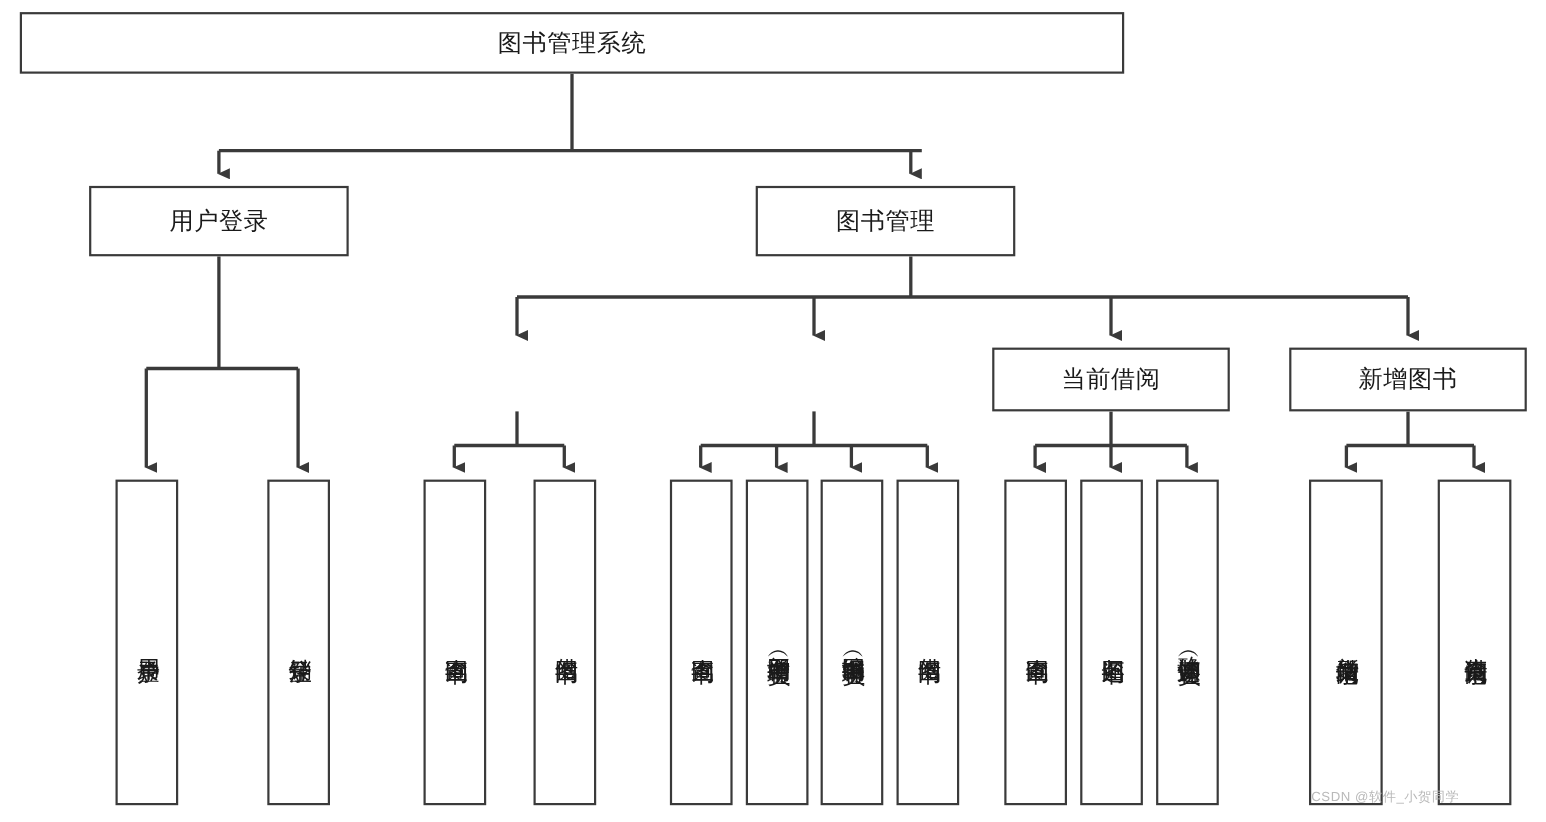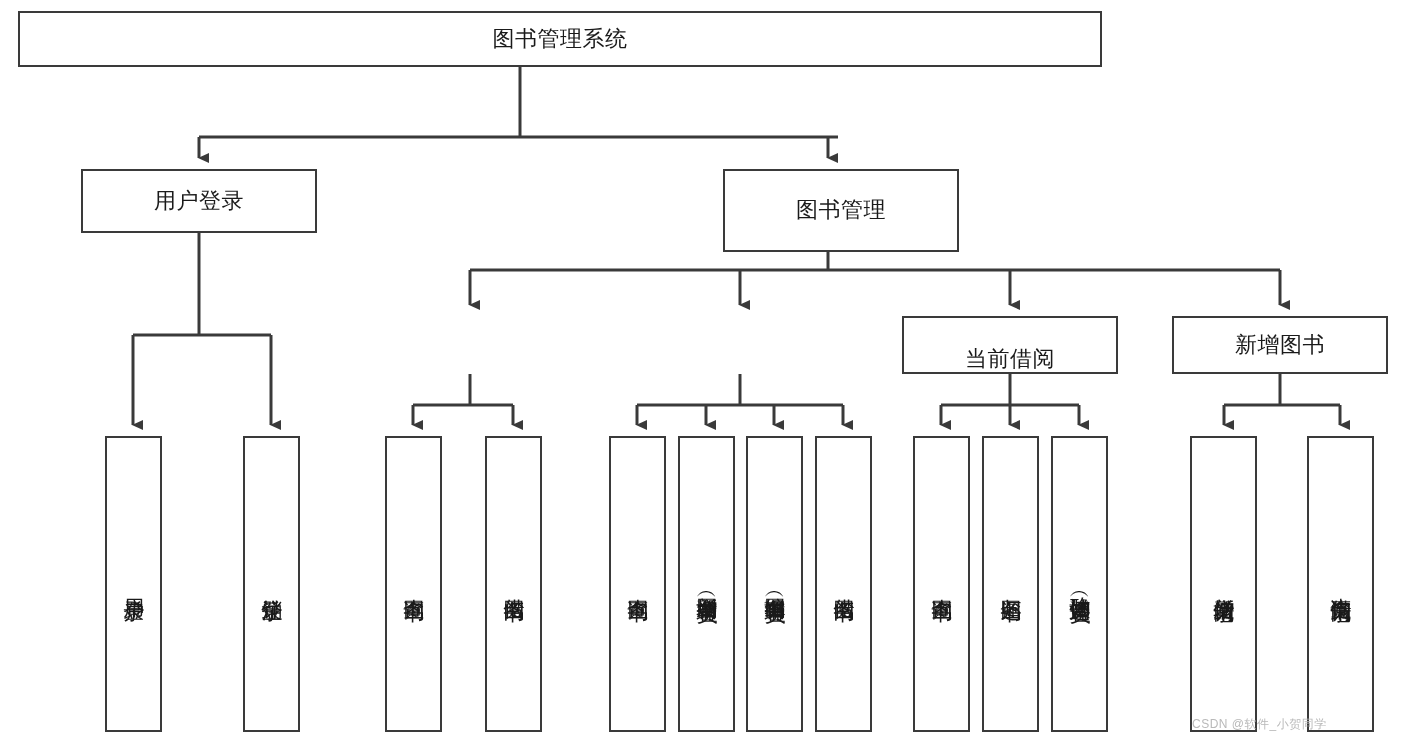--- a/index.html
+++ b/index.html
@@ -106,32 +106,32 @@
       <path d="M1010,405 L1010,425" marker-end="url(#arrow)"></path>
       <path d="M1079,405 L1079,425" marker-end="url(#arrow)"></path>
 
       <path d="M1280,374 L1280,405"></path>
       <path d="M1224,405 L1340,405"></path>
       <path d="M1224,405 L1224,425" marker-end="url(#arrow)"></path>
       <path d="M1340,405 L1340,425" marker-end="url(#arrow)"></path>
     </g>
   </svg>
 
-  <div class="node node-h" style="left:18px; top:11px; width:1084px; height:56px;">
+  <div class="node node-h" style="left:18px; top:11px; width:1004px; height:56px;">
     <span>图书管理系统</span>
   </div>
 
   <div class="node node-h" style="left:81px; top:169px; width:236px; height:64px;">
     <span>用户登录</span>
   </div>
-  <div class="node node-h" style="left:723px; top:169px; width:236px; height:83px;">
+  <div class="node node-h" style="left:687px; top:169px; width:236px; height:64px;">
     <span>图书管理</span>
   </div>
 
-  <div class="node node-h" style="left:902px; top:316px; width:216px; height:58px;align-items:flex-end;">
+  <div class="node node-h" style="left:902px; top:316px; width:216px; height:58px;">
     <span>当前借阅</span>
   </div>
   <div class="node node-h" style="left:1172px; top:316px; width:216px; height:58px;">
     <span>新增图书</span>
   </div>
 
   <div class="node node-v" style="left:105px; top:436px; width:57px; height:296px;">
     <span>用户登录</span>
   </div>
   <div class="node node-v" style="left:243px; top:436px; width:57px; height:296px;">

